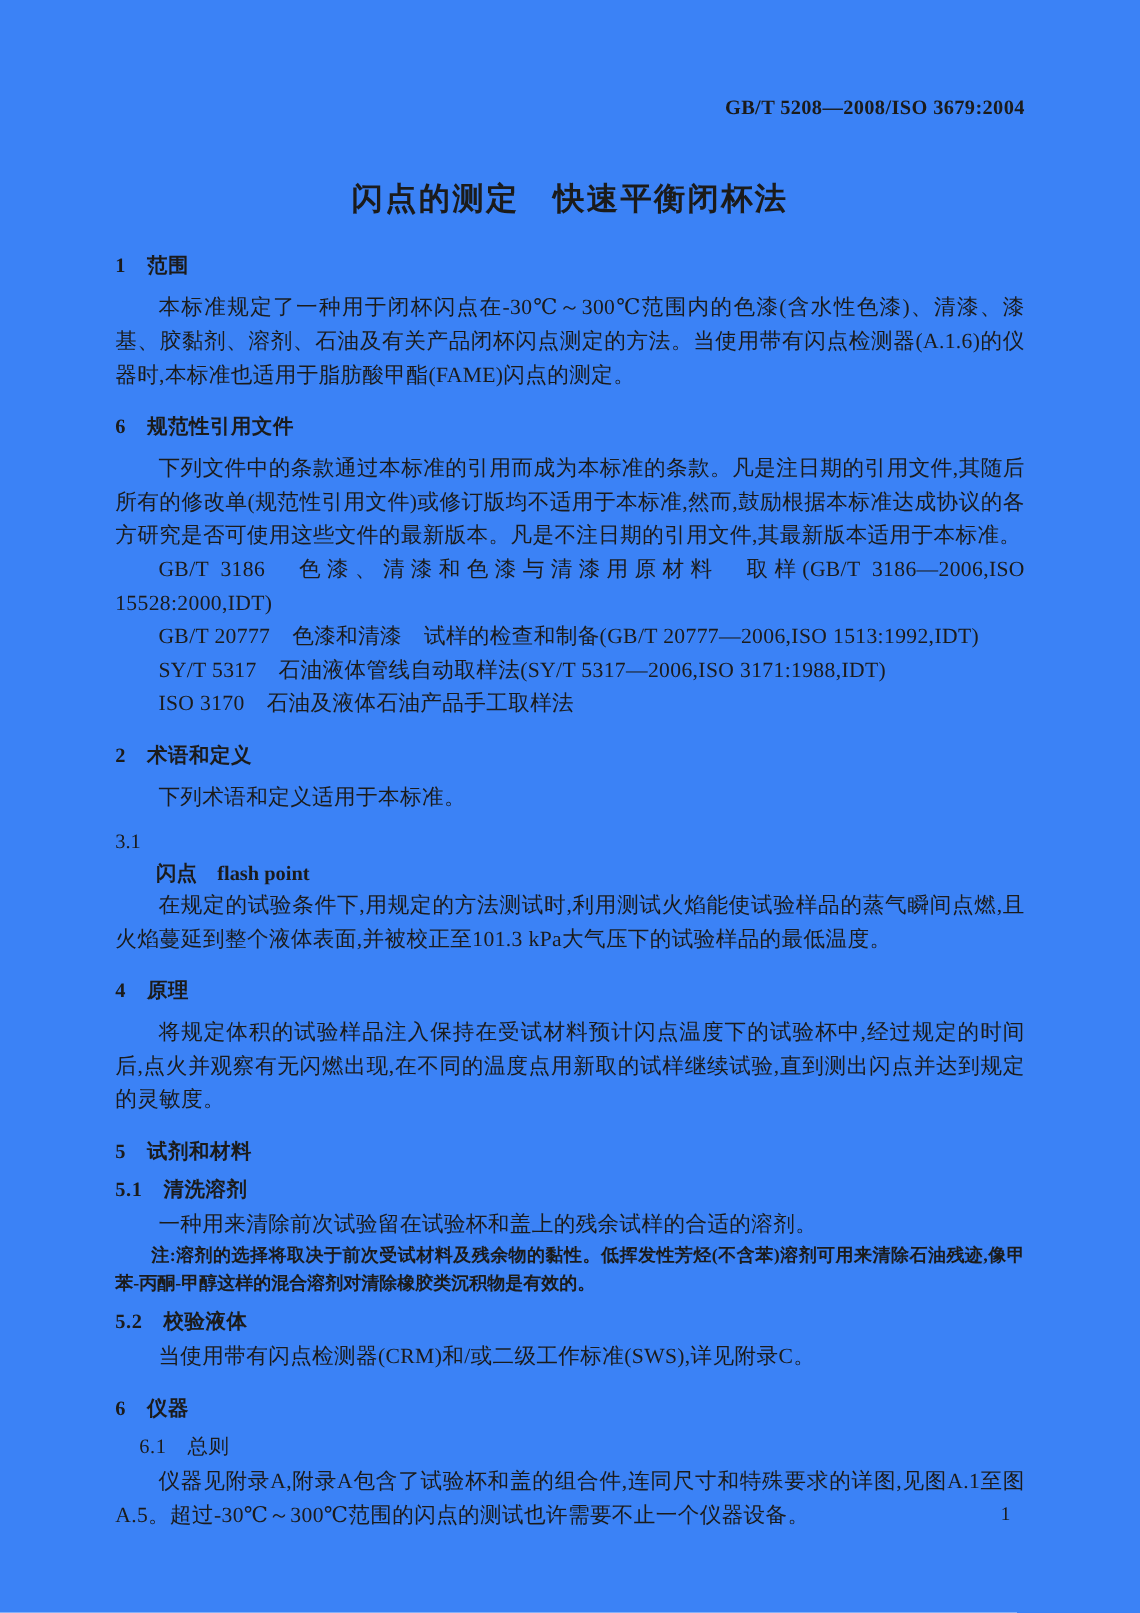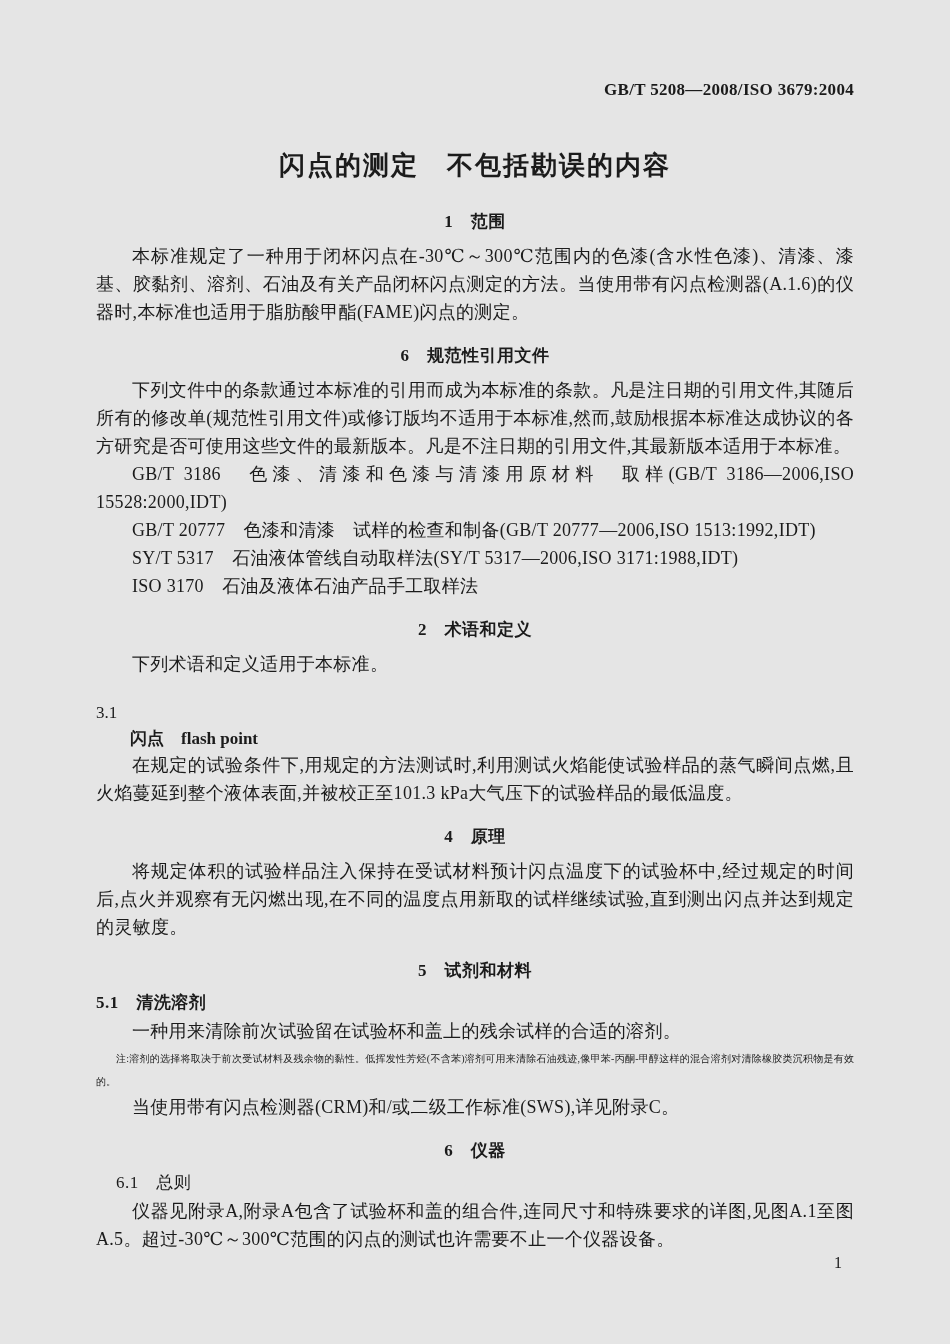--- a/index.html
+++ b/index.html
@@ -5,21 +5,21 @@
   html, body {
     margin: 0;
     padding: 0;
     background: #ffffff;
   }
   .page {
     position: relative;
     width: 950px;
     height: 1344px;
     margin: 0 auto;
-    background: #e5e5e5;
+    background: #3b82f6;
     color: #1b1b1b;
     font-family: "Liberation Serif", "DejaVu Serif", serif;
     box-sizing: border-box;
     padding: 80px 96px 0 96px;
     overflow: hidden;
   }
   .doc-header {
     text-align: right;
   }
   .doc-code {
@@ -34,56 +34,55 @@
     letter-spacing: 2px;
     margin: 48px 0 26px 0;
     line-height: 36px;
   }
   .sec-h {
     font-size: 17px;
     font-weight: bold;
     letter-spacing: 0.5px;
     margin: 18px 0 8px 0;
     line-height: 24px;
-    text-align: center;
   }
   .sub-h {
     font-size: 17px;
     font-weight: bold;
     letter-spacing: 0.5px;
     margin: 8px 0 2px 0;
     line-height: 24px;
   }
   .sub-h.light {
     font-weight: normal;
     margin-left: 20px;
   }
   .clause-num {
     font-size: 17px;
-    margin: 23px 0 0 0;
+    margin: 12px 0 0 0;
     line-height: 24px;
   }
   .term {
     font-size: 17px;
     font-weight: bold;
     text-indent: 2em;
     margin: 2px 0 0 0;
     line-height: 24px;
   }
   p.body {
     font-size: 18px;
     line-height: 28px;
     margin: 0;
     text-indent: 2em;
     text-align: justify;
     letter-spacing: 0.3px;
   }
   p.note {
-    font-size: 10px;
-    font-weight: normal;
+    font-size: 15px;
+    font-weight: bold;
     line-height: 23px;
     margin: 2px 0 0 0;
     text-indent: 2em;
     text-align: justify;
   }
   .page-num {
     position: absolute;
     right: 108px;
     bottom: 72px;
     font-size: 16px;
@@ -92,21 +91,21 @@
 </style>
 </head>
 <body>
 
 <div class="page">
 
   <header class="doc-header">
     <span class="doc-code">GB/T 5208—2008/ISO 3679:2004</span>
   </header>
 
-  <h1 class="doc-title">闪点的测定　不包括勘误的内容</h1>
+  <h1 class="doc-title">闪点的测定　快速平衡闭杯法</h1>
 
   <section>
     <h2 class="sec-h">1　范围</h2>
     <p class="body">本标准规定了一种用于闭杯闪点在-30℃～300℃范围内的色漆(含水性色漆)、清漆、漆基、胶黏剂、溶剂、石油及有关产品闭杯闪点测定的方法。当使用带有闪点检测器(A.1.6)的仪器时,本标准也适用于脂肪酸甲酯(FAME)闪点的测定。</p>
   </section>
 
   <section>
     <h2 class="sec-h">6　规范性引用文件</h2>
     <p class="body">下列文件中的条款通过本标准的引用而成为本标准的条款。凡是注日期的引用文件,其随后所有的修改单(规范性引用文件)或修订版均不适用于本标准,然而,鼓励根据本标准达成协议的各方研究是否可使用这些文件的最新版本。凡是不注日期的引用文件,其最新版本适用于本标准。</p>
     <p class="body">GB/T 3186　色漆、清漆和色漆与清漆用原材料　取样(GB/T 3186—2006,ISO 15528:2000,IDT)</p>
@@ -126,20 +125,21 @@
   <section>
     <h2 class="sec-h">4　原理</h2>
     <p class="body">将规定体积的试验样品注入保持在受试材料预计闪点温度下的试验杯中,经过规定的时间后,点火并观察有无闪燃出现,在不同的温度点用新取的试样继续试验,直到测出闪点并达到规定的灵敏度。</p>
   </section>
 
   <section>
     <h2 class="sec-h">5　试剂和材料</h2>
     <h3 class="sub-h">5.1　清洗溶剂</h3>
     <p class="body">一种用来清除前次试验留在试验杯和盖上的残余试样的合适的溶剂。</p>
     <p class="note">注:溶剂的选择将取决于前次受试材料及残余物的黏性。低挥发性芳烃(不含苯)溶剂可用来清除石油残迹,像甲苯-丙酮-甲醇这样的混合溶剂对清除橡胶类沉积物是有效的。</p>
+    <h3 class="sub-h">5.2　校验液体</h3>
     <p class="body">当使用带有闪点检测器(CRM)和/或二级工作标准(SWS),详见附录C。</p>
   </section>
 
   <section>
     <h2 class="sec-h">6　仪器</h2>
     <h3 class="sub-h light">6.1　总则</h3>
     <p class="body">仪器见附录A,附录A包含了试验杯和盖的组合件,连同尺寸和特殊要求的详图,见图A.1至图A.5。超过-30℃～300℃范围的闪点的测试也许需要不止一个仪器设备。</p>
   </section>
 
   <footer>

